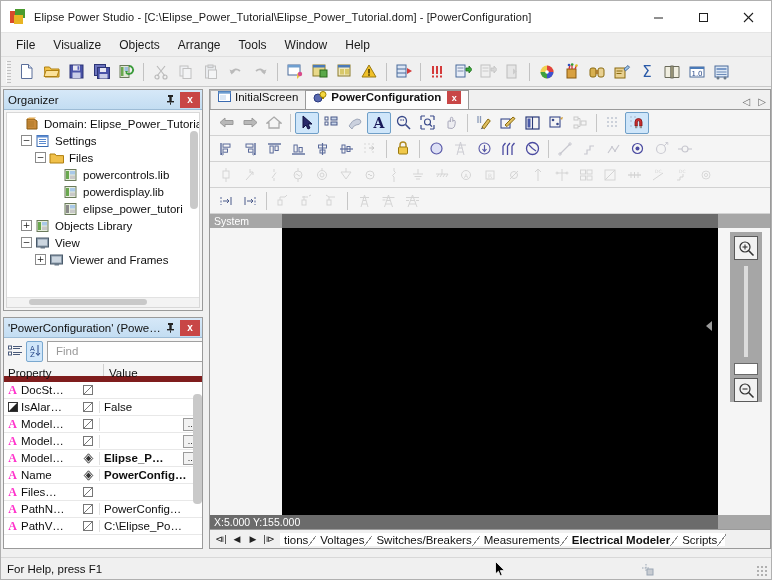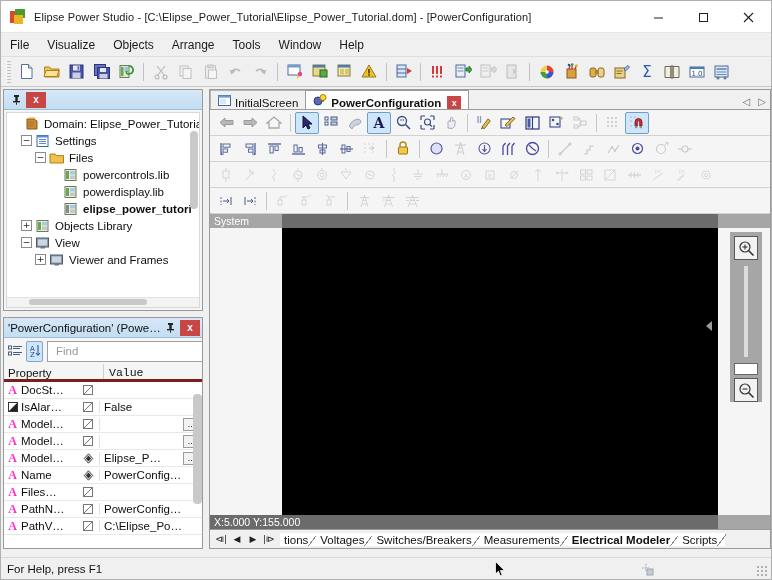--- a/index.html
+++ b/index.html
@@ -52,20 +52,21 @@
     line-height: 1;
   }
   .win-btn svg { display:block; }
 
   
   .menubar {
     height: 24px;
     background: #f0f0f0;
     display: flex;
     align-items: center;
+    padding-left: 6px;
     border-bottom: 1px solid #dfdfdf;
   }
   .menu-item {
     padding: 3px 9px;
     font-size: 12px;
     color: #1b1b1b;
     cursor: default;
     white-space: nowrap;
   }
 
@@ -202,43 +203,43 @@
   .findbox input {
     border:none; outline:none; flex:1 1 auto;
     font-size: 11.5px; font-family:Liberation Sans, sans-serif;
     color:#333; background:transparent;
   }
   .findbox input::placeholder { color:#9a9a9a; }
   .prop-header {
     height: 18px; display:flex;
     font-size: 11.5px; color:#111;
     background:#f5f5f5;
-    border-bottom: 3px solid #7f1d1d;
+    border-bottom: 6px solid #7f1d1d;
     flex: 0 0 auto;
   }
   .ph-prop { width: 100px; padding-left:4px; border-right:1px solid #cfcfcf; line-height:18px; }
-  .ph-val { flex:1 1 auto; padding-left:5px; line-height:18px;font-family:Liberation Mono, monospace; }
+  .ph-val { flex:1 1 auto; padding-left:5px; line-height:18px; }
   .prop-list {
     flex:1 1 auto; background:#ffffff; overflow:hidden; position:relative;
   }
   .prow {
     display:flex; align-items:center; height:17px;
     border-bottom:1px solid #e8e8e8;
     font-size: 11.5px; color:#0d0d0d;
   }
   .pcell-icon { width:17px; display:flex; align-items:center; justify-content:center; flex:0 0 auto; }
   .pcell-name { width:56px; flex:0 0 auto; white-space:nowrap; overflow:hidden; }
   .pcell-link { width:22px; flex:0 0 auto; display:flex; align-items:center; justify-content:center; }
   .pcell-val {
     flex:1 1 auto; border-left:1px solid #e0e0e0;
     padding-left:4px; white-space:nowrap; overflow:hidden;
     display:flex; align-items:center; justify-content:space-between;
   }
   .pcell-val .vtext { overflow:hidden; white-space:nowrap; }
-  .bold { font-weight: normal; }
+  .bold { font-weight: bold; }
   .ellipsis-btn {
     width:17px; height:13px; border:1px solid #9b9b9b; background:#f2f2f2;
     font-size:9px; line-height:11px; text-align:center; color:#222;
     margin-right:2px; flex:0 0 auto;
   }
   .typ-A { color:#ff33cc; font-weight:bold; font-size:12px; font-family:"Liberation Serif", serif; }
   .prop-vthumb { position:absolute; right:0; top:12px; width:9px; height:110px; background:#c9c9c9; border-radius:4px; }
 
   
   .docarea {
@@ -253,21 +254,21 @@
   .doctabs {
     height: 20px;
     background: #f0f0f0;
     display: flex; align-items: flex-end;
     border-bottom: 1px solid #9a9a9a;
     position: relative;
     flex: 0 0 auto;
   }
   .dtab {
     height: 19px;
-    display:flex; align-items:flex-end;
+    display:flex; align-items:flex-start;
     padding: 0 7px;
     font-size: 11.5px;
     background:#f0f0f0;
     border: 1px solid #b5b5b5;
     border-bottom: none;
     margin-right: -1px;
     color:#111;
     white-space:nowrap;
   }
   .dtab.active {
@@ -656,20 +657,21 @@
           <circle cx="5" cy="15" r="1.5" fill="#6a7a8a"></circle>
           <circle cx="12" cy="15" r="1.5" fill="#6a7a8a"></circle>
         </svg>
     </div>
   </div>
 
   <div class="leftcol">
 
     <div class="panel" id="organizer">
       <div class="panel-head">
+        <div class="panel-title">Organizer</div>
         <div class="pin-btn">
           <svg width="11" height="11" viewBox="0 0 11 11">
               <rect x="3" y="1" width="5" height="2" fill="#222"></rect>
               <rect x="4.3" y="3" width="2.4" height="4" fill="#222"></rect>
               <rect x="2" y="7" width="7" height="1.4" fill="#222"></rect>
               <rect x="5" y="8.4" width="1" height="2.3" fill="#222"></rect>
             </svg>
         </div>
         <div class="close-btn">x</div>
       </div>
@@ -729,21 +731,21 @@
             <svg width="16" height="14" viewBox="0 0 16 14">
                 <rect x="2" y="1.5" width="11" height="11" fill="#e6eedd" stroke="#6a7a5a"></rect>
                 <rect x="3" y="3" width="3" height="8" fill="#6aa84f"></rect>
                 <rect x="7" y="3" width="5" height="3.5" fill="#a8c8e8"></rect>
                 <rect x="7" y="7.5" width="5" height="3.5" fill="#c8c8c8"></rect>
               </svg>
           </span>
           <span>powerdisplay.lib</span>
         </div>
 
-        <div class="tnode" style="padding-left:56px;font-weight:bold;">
+        <div class="tnode" style="padding-left:56px;">
           <span class="ticon">
             <svg width="16" height="14" viewBox="0 0 16 14">
                 <rect x="2" y="1.5" width="11" height="11" fill="#e6eedd" stroke="#6a7a5a"></rect>
                 <rect x="3" y="3" width="3" height="8" fill="#8a8a8a"></rect>
                 <rect x="7" y="3" width="5" height="3.5" fill="#a8c8e8"></rect>
                 <rect x="7" y="7.5" width="5" height="3.5" fill="#c8c8c8"></rect>
               </svg>
           </span>
           <span>elipse_power_tutori</span>
         </div>

